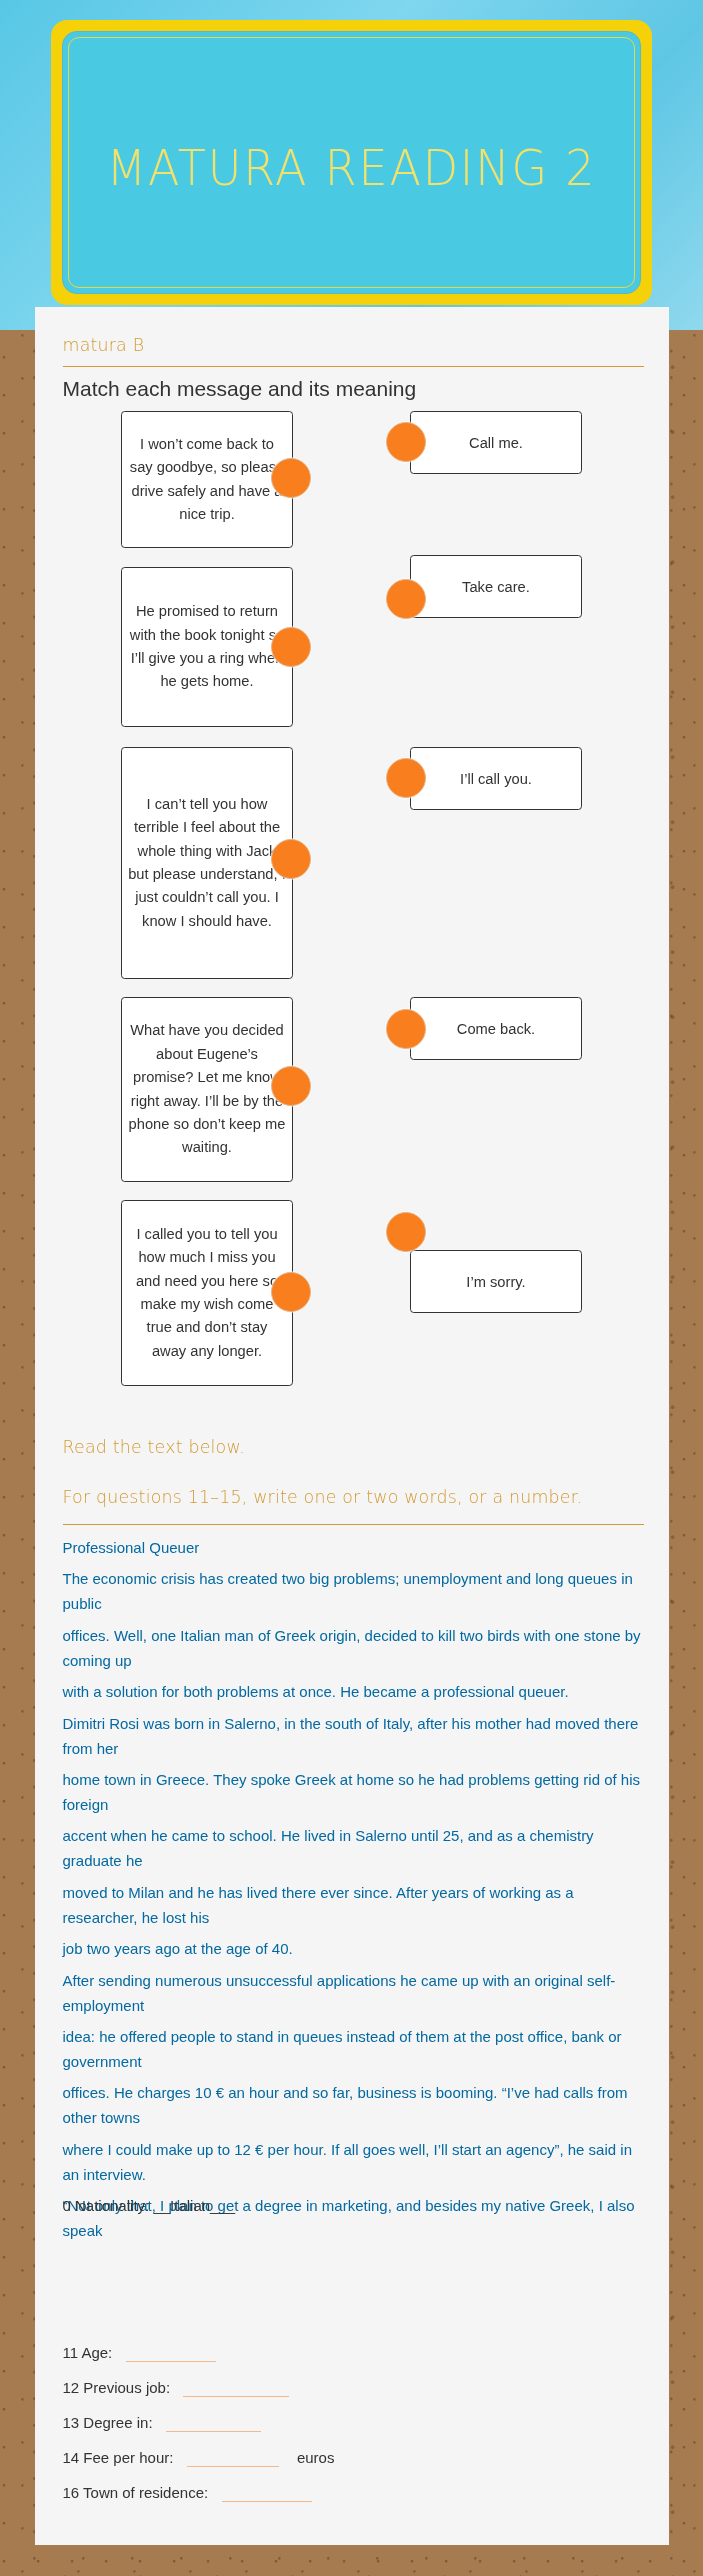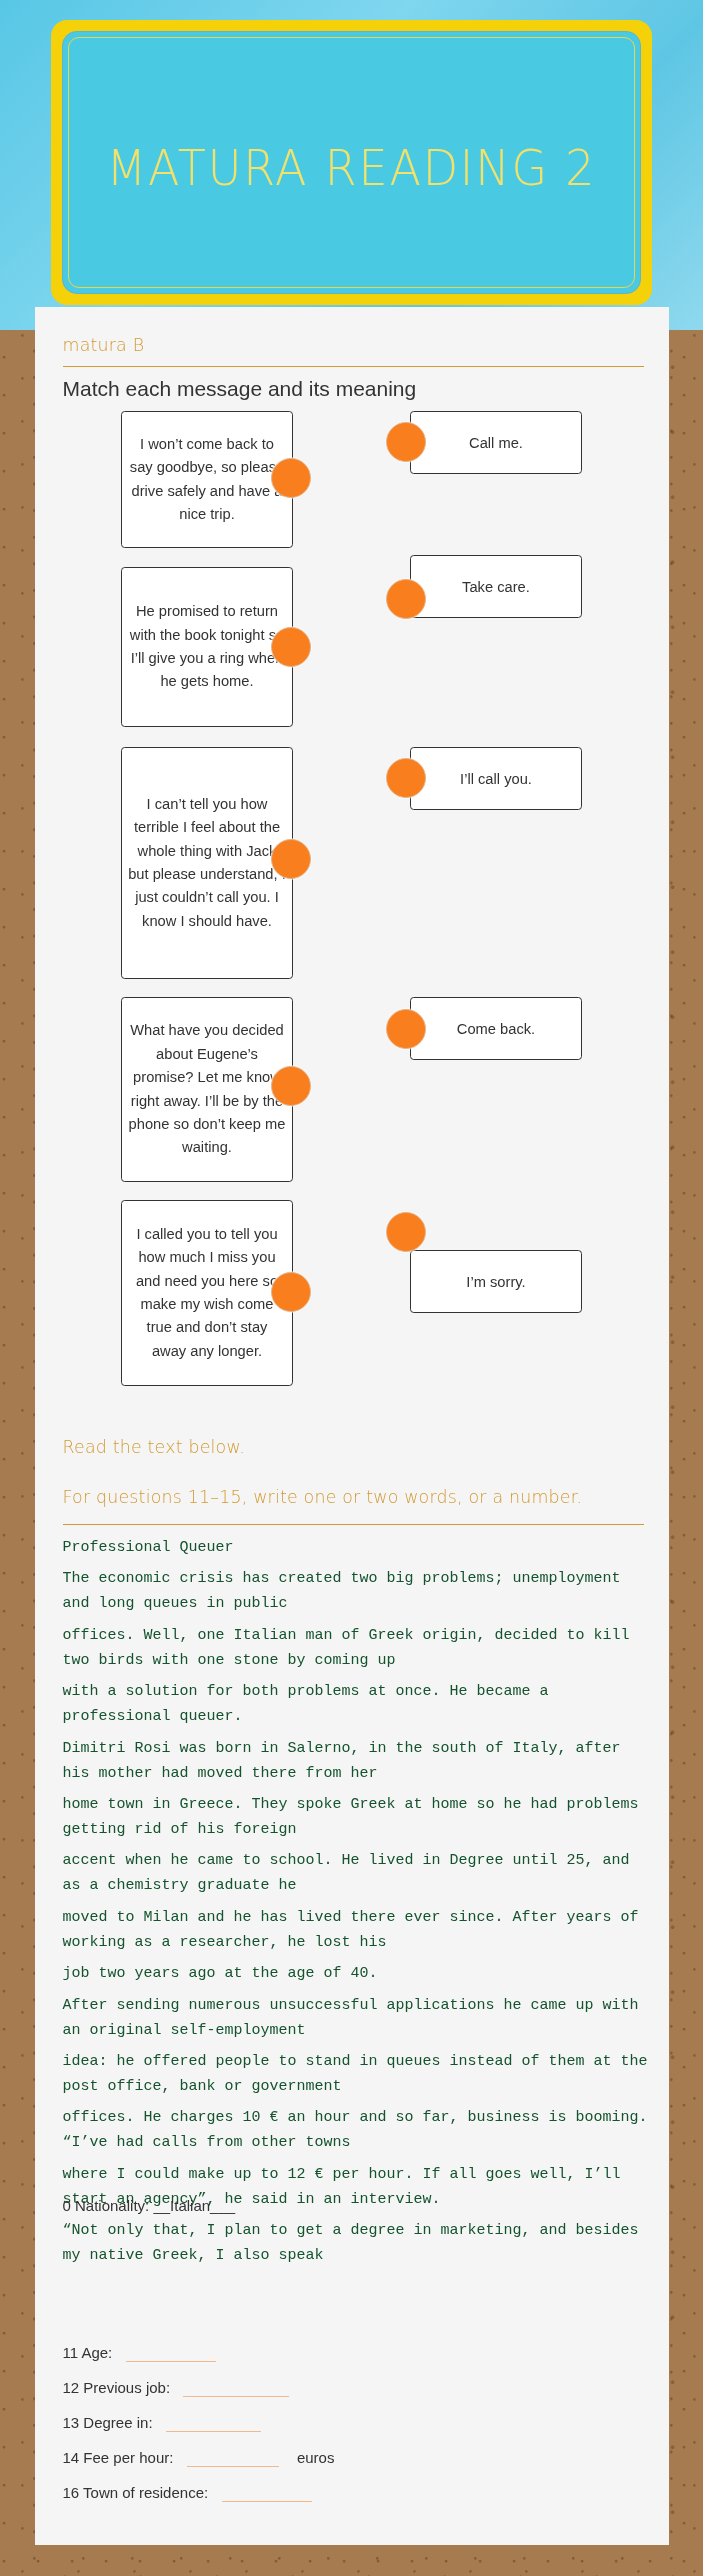--- a/index.html
+++ b/index.html
@@ -79,21 +79,21 @@
     display: flex; align-items: center; justify-content: center;
   }
   .dot {
     position: absolute; width: 40px; height: 40px; border-radius: 50%;
     background: #f97f1e;
     border: 1.4px solid #e6b48a;
     box-shadow: 0 0 0 0.9px rgba(255,255,255,0.5);
   }
   .text-block { position: absolute; left: 27.5px; width: 586px; }
   .text-block p {
-    font-size: 15px; line-height: 25px; color: #14532d; margin-bottom: 6.4px; font-family: Liberation Mono, monospace;
+    font-size: 15px; line-height: 25px; color: #0369a1; margin-bottom: 6.4px;
   }
   .answer-line {
     display: inline-block; height: 16.5px; vertical-align: middle;
     border-bottom: 1.4px solid #f3b98b; margin-left: 9.2px;
   }
   .q-row { font-size: 15px; color: #333; position: absolute; left: 27.5px; }
 </style>
 </head>
 <body>
 
@@ -160,21 +160,21 @@
   <div class="section-heading" style="top:1180px;">For questions 11–15, write one or two words, or a number.</div>
   <div class="rule" style="top:1217px;"></div>
 
   <div class="text-block" style="top:1228px;">
     <p>Professional Queuer</p>
     <p>The economic crisis has created two big problems; unemployment and long queues in public</p>
     <p>offices. Well, one Italian man of Greek origin, decided to kill two birds with one stone by coming up</p>
     <p>with a solution for both problems at once. He became a professional queuer.</p>
     <p>Dimitri Rosi was born in Salerno, in the south of Italy, after his mother had moved there from her</p>
     <p>home town in Greece. They spoke Greek at home so he had problems getting rid of his foreign</p>
-    <p>accent when he came to school. He lived in Degree until 25, and as a chemistry graduate he</p>
+    <p>accent when he came to school. He lived in Salerno until 25, and as a chemistry graduate he</p>
     <p>moved to Milan and he has lived there ever since. After years of working as a researcher, he lost his</p>
     <p>job two years ago at the age of 40.</p>
     <p>After sending numerous unsuccessful applications he came up with an original self-employment</p>
     <p>idea: he offered people to stand in queues instead of them at the post office, bank or government</p>
     <p>offices. He charges 10 € an hour and so far, business is booming. “I’ve had calls from other towns</p>
     <p>where I could make up to 12 € per hour. If all goes well, I’ll start an agency”, he said in an interview.</p>
     <p>“Not only that, I plan to get a degree in marketing, and besides my native Greek, I also speak</p>
   </div>
 
   <div class="q-row" style="top:1890px;">0 Nationality: __Italian___</div>

